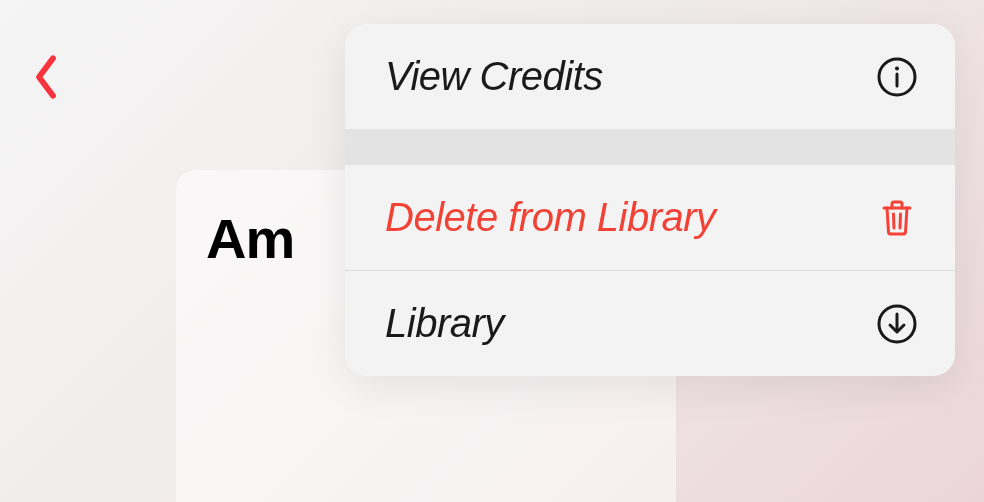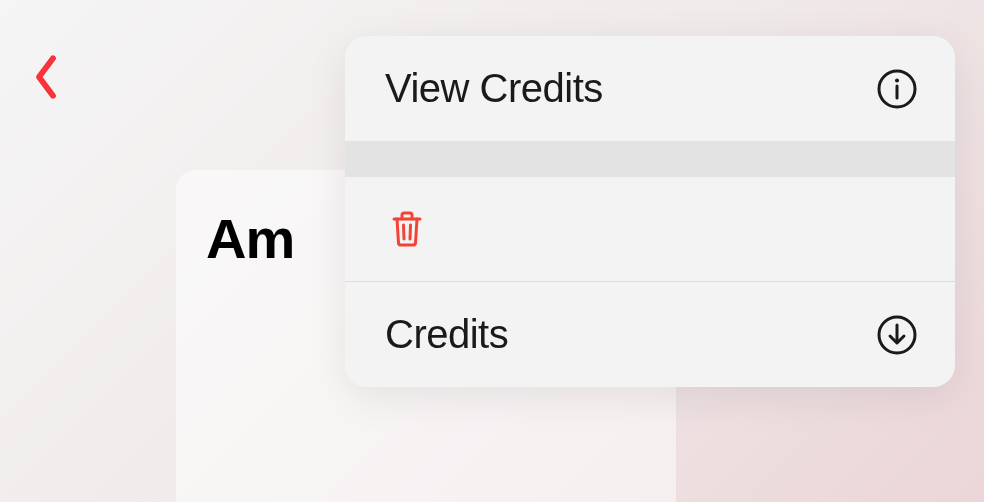--- a/index.html
+++ b/index.html
@@ -34,26 +34,27 @@
       padding: 36px 30px;
     }
     .background-title {
       font-size: 56px;
       font-weight: 700;
       color: #000;
       letter-spacing: -1px;
     }
     .menu {
       position: absolute;
-      top: 36px;
+      top: 24px;
       left: 345px;
       width: 610px;
       border-radius: 22px;
       overflow: hidden;
       box-shadow: 0 10px 40px rgba(0,0,0,0.08);
+      font-style: italic;
     }
     .menu-item {
       background: #f4f3f3;
       padding: 30px 36px 30px 40px;
       display: flex;
       align-items: center;
       justify-content: space-between;
       cursor: pointer;
       position: relative;
     }
@@ -103,35 +104,36 @@
       </svg>
     </span>
   </div>
 
   <div class="menu-sep-thick"></div>
 
 
   <div class="menu-sep-thick"></div>
 
   <div class="menu-item">
+    <span class="menu-label red-alt">Delete from Library</span>
     <span class="menu-icon">
       <svg viewBox="0 0 44 44" fill="none" stroke="#f44336" stroke-width="3" stroke-linecap="round" stroke-linejoin="round">
         <path d="M9 12 L35 12"></path>
         <path d="M17 12 L17 8 Q17 6 19 6 L25 6 Q27 6 27 8 L27 12"></path>
         <path d="M12 12 L13.5 36 Q13.7 38 16 38 L28 38 Q30.3 38 30.5 36 L32 12"></path>
         <line x1="18.5" y1="18" x2="19" y2="32"></line>
         <line x1="25.5" y1="18" x2="25" y2="32"></line>
       </svg>
     </span>
   </div>
 
   <div class="menu-sep-thin"></div>
 
   <div class="menu-item">
-    <span class="menu-label black">Credits</span>
+    <span class="menu-label black">Library</span>
     <span class="menu-icon">
       <svg viewBox="0 0 44 44" fill="none" stroke="#1a1a1a" stroke-width="3" stroke-linecap="round" stroke-linejoin="round">
         <circle cx="22" cy="22" r="18"></circle>
         <line x1="22" y1="12" x2="22" y2="29"></line>
         <polyline points="15,23 22,30 29,23"></polyline>
       </svg>
     </span>
   </div>
 
 </div>

